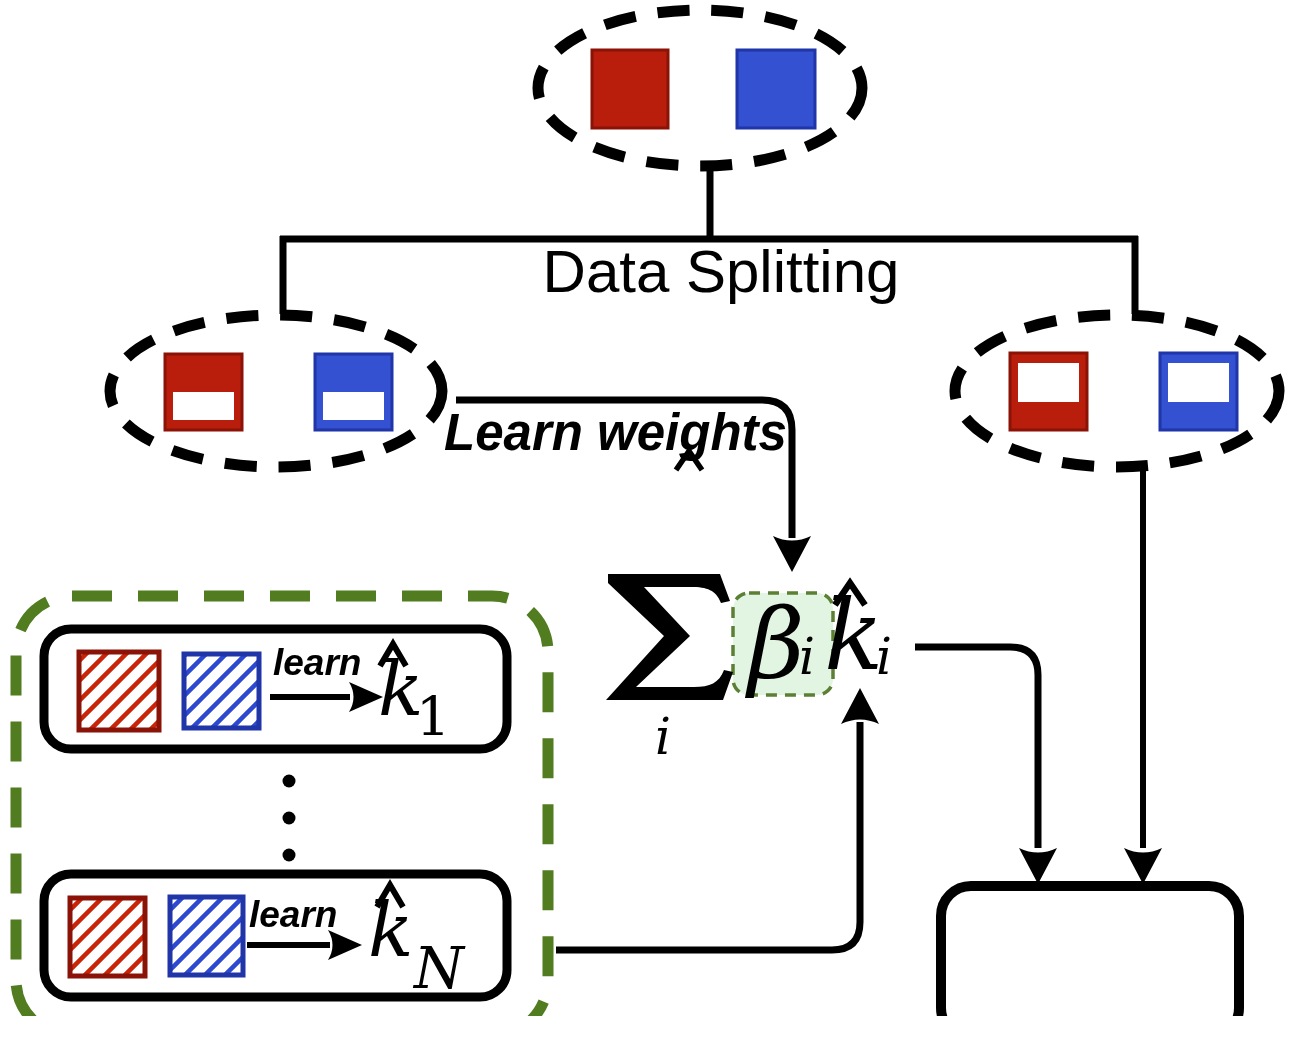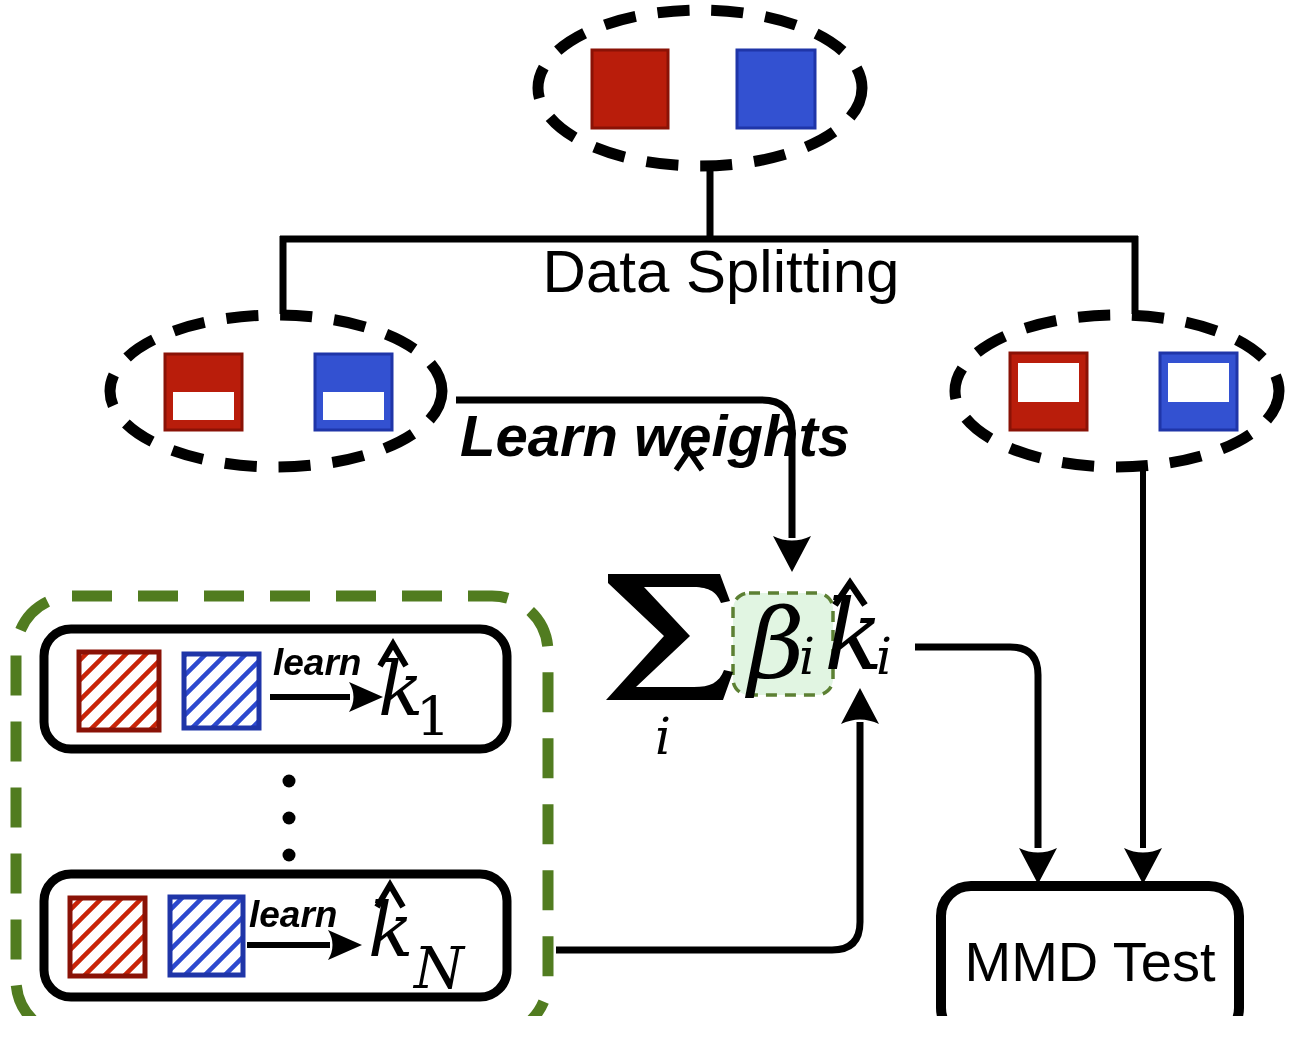--- a/index.html
+++ b/index.html
@@ -86,33 +86,32 @@
   <path d="M1038,884 L1019,848 Q1038,857 1057,848 Z" fill="#000"></path>
 
   <path d="M1143,466 V848" fill="none" stroke="#000" stroke-width="6"></path>
   <path d="M1143,884 L1124,848 Q1143,857 1162,848 Z" fill="#000"></path>
 
   <rect x="941" y="886" width="298" height="152" rx="30" fill="#fff" stroke="#000" stroke-width="10"></rect>
 </svg>
 
   <div class="txt sans center" style="left:521px;top:242px;width:400px;font-size:60px;">Data Splitting</div>
 
-  <div class="txt sans it bold" style="left:460px;top:407px;font-size:58px;">Learn weights</div>
+  <div class="txt sans it bold" style="left:444px;top:407px;font-size:51px;">Learn weights</div>
 
 
   <div class="txt serif it" style="left:655px;top:712px;font-size:50px;">i</div>
 
   <div class="txt serif it" style="left:748px;top:595px;font-size:98px;">β</div>
   <div class="txt serif it" style="left:799px;top:632px;font-size:50px;">i</div>
 
   <div class="txt serif it" style="left:824px;top:586px;font-size:98px;">k</div>
   <div class="txt serif it" style="left:876px;top:632px;font-size:50px;">i</div>
 
   <div class="txt sans it bold" style="left:273px;top:644px;font-size:37px;">learn</div>
   <div class="txt serif it" style="left:378px;top:652px;font-size:75px;">k</div>
   <div class="txt serif" style="left:416px;top:691px;font-size:54px;">1</div>
 
   <div class="txt sans it bold" style="left:249px;top:896px;font-size:37px;">learn</div>
   <div class="txt serif it" style="left:368px;top:893px;font-size:75px;">k</div>
   <div class="txt serif it" style="left:414px;top:940px;font-size:57px;">N</div>
 
-  <div class="txt sans" style="left:941px;top:886px;width:298px;height:152px;display:flex;align-items:center;justify-content:center;font-size:56px;">MMD Test</div>
 </div>
 
 </body></html>

